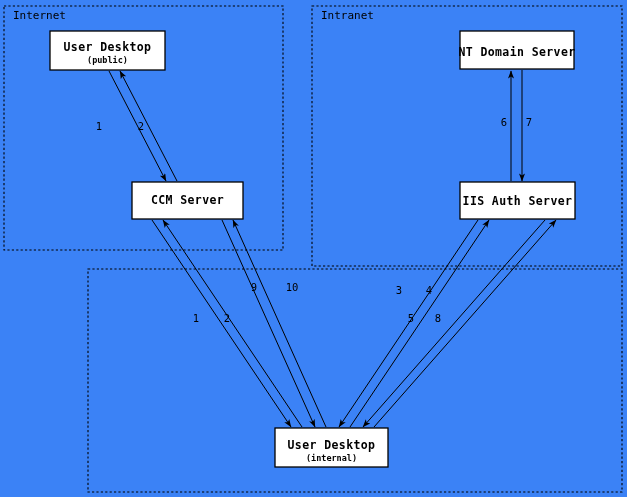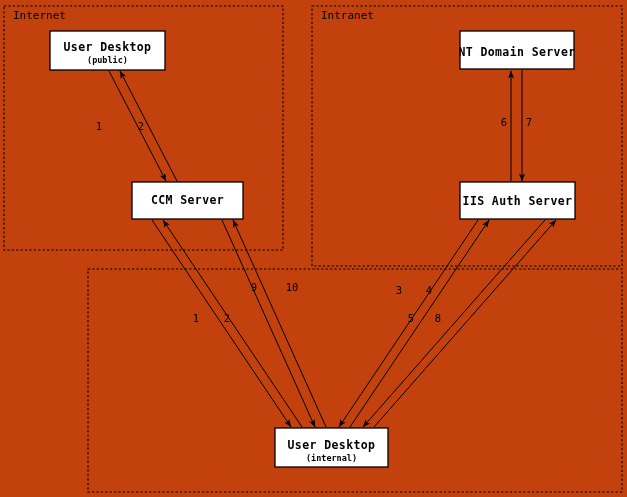--- a/index.html
+++ b/index.html
@@ -4,21 +4,21 @@
 <style>
   html, body {
     margin: 0;
     padding: 0;
     background: #ffffff;
   }
   #diagram-root {
     position: relative;
     width: 627px;
     height: 497px;
-    background: #c2410c;
+    background: #3b82f6;
     font-family: "DejaVu Sans Mono", "Liberation Mono", monospace;
   }
   svg.diagram-canvas {
     display: block;
     width: 627px;
     height: 497px;
   }
   .zone-frame {
     fill: none;
     stroke: #000000;

